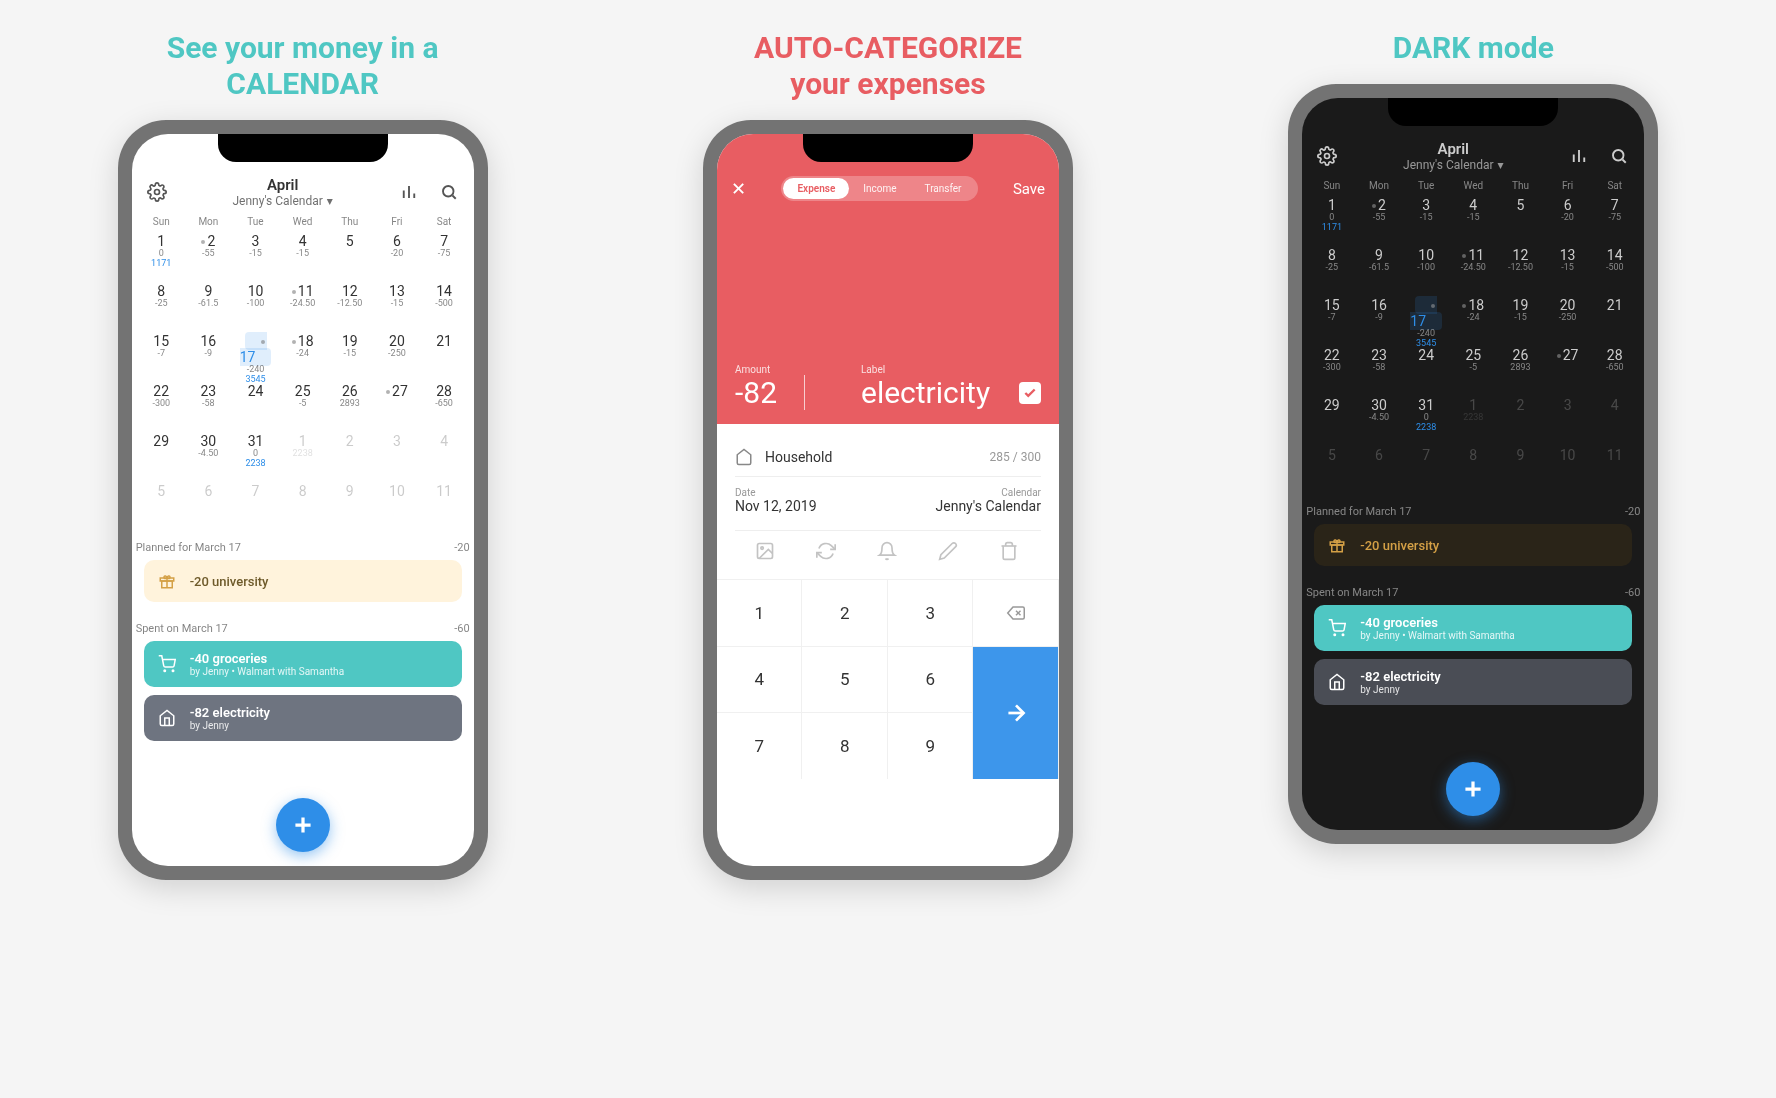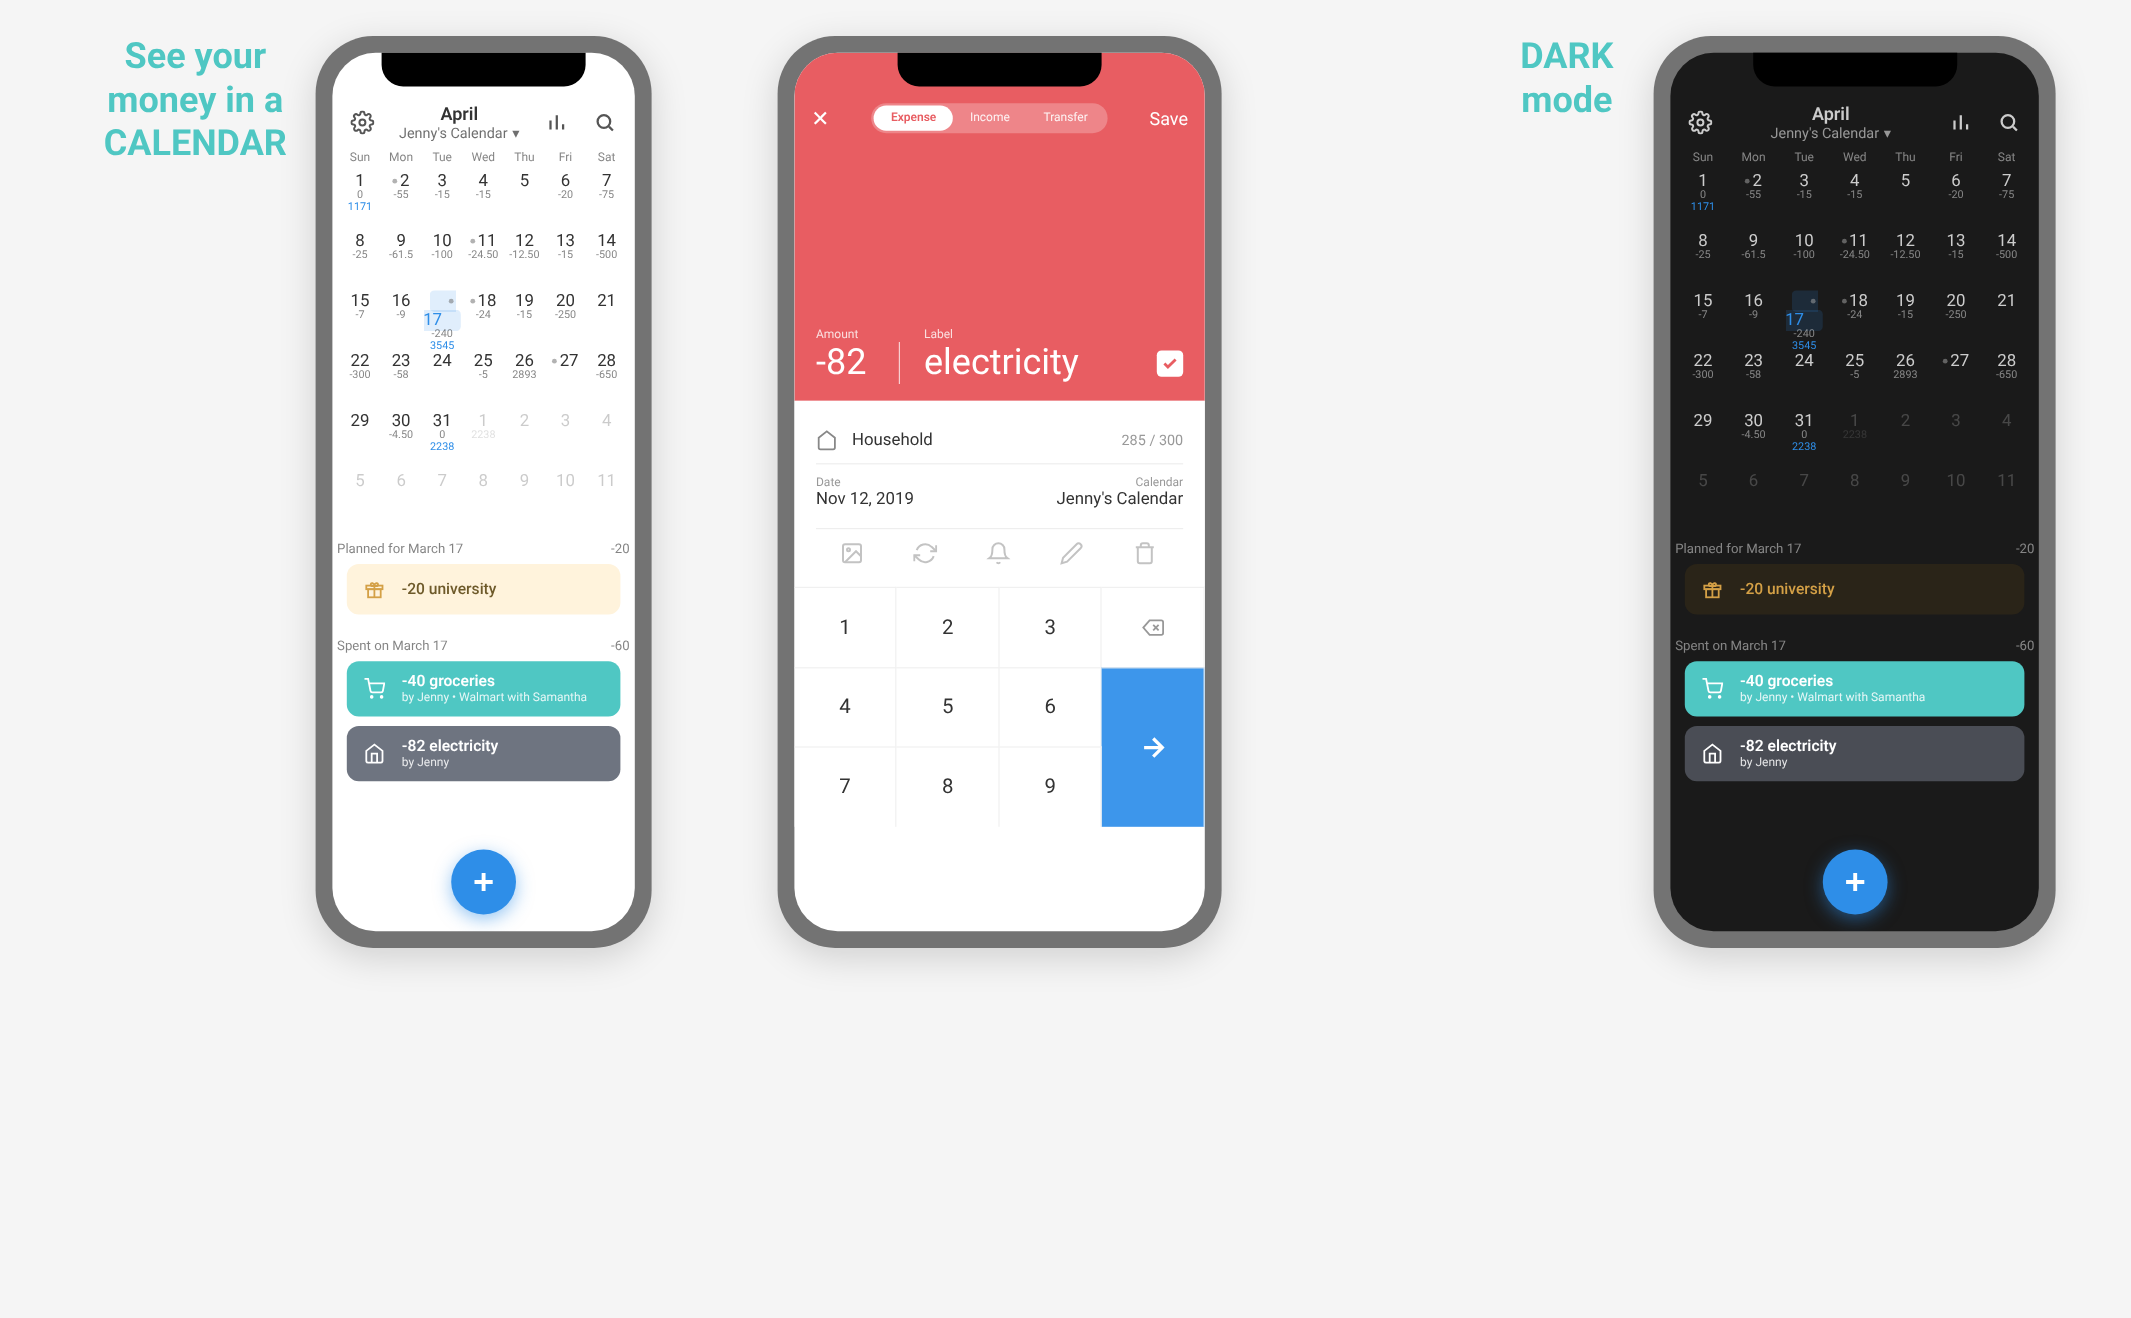--- a/index.html
+++ b/index.html
@@ -1,17 +1,17 @@
 <!DOCTYPE html>
 <html><head>
 <meta charset="utf-8">
 <style>
 * { margin: 0; padding: 0; box-sizing: border-box; font-family: -apple-system, BlinkMacSystemFont, "Segoe UI", Roboto, Helvetica, Arial, sans-serif; }
 body { background: #f5f5f5; width: 1776px; height: 1098px; display: flex; justify-content: space-around; align-items: flex-start; padding: 30px 10px; }
-.panel { width: 480px; display: flex; }
+.panel { width: 480px; display: flex; flex-direction: column; align-items: center; }
 .headline { text-align: center; font-size: 30px; font-weight: 700; margin-bottom: 18px; line-height: 1.2; }
 .headline.teal { color: #4fc7c3; }
 .headline.red { color: #e85d62; }
 .phone { width: 370px; height: 760px; border-radius: 48px; background: #737373; padding: 14px; position: relative; box-shadow: 0 8px 30px rgba(0,0,0,0.15); }
 .notch { position: absolute; top: 14px; left: 50%; transform: translateX(-50%); width: 170px; height: 28px; background: #000; border-radius: 0 0 18px 18px; z-index: 10; }
 .screen { width: 100%; height: 100%; border-radius: 36px; overflow: hidden; position: relative; }
 .screen.light { background: #fff; color: #333; }
 .screen.dark { background: #1a1a1a; color: #ccc; }
 
 
@@ -57,21 +57,21 @@
 .seg { display: flex; background: rgba(255,255,255,0.25); border-radius: 14px; padding: 2px; gap: 0; }
 .seg .opt { font-size: 10px; padding: 5px 14px; border-radius: 12px; color: rgba(255,255,255,0.9); }
 .seg .opt.active { background: #fff; color: #e85d62; font-weight: 600; }
 .save-btn { font-size: 15px; }
 .close-btn { font-size: 18px; }
 .exp-inputs { margin-top: auto; padding: 8px 18px 14px; display: flex; align-items: flex-end; gap: 20px; }
 .exp-col .lbl { font-size: 10px; opacity: 0.8; }
 .exp-col .val { font-size: 30px; font-weight: 400; }
 .exp-col.amount { width: 70px; }
 .exp-col.amount .val { border-right: 1px solid rgba(255,255,255,0.7); padding-right: 6px; }
-.exp-col.label-col { flex: 1; }
+.exp-col.label-col { flex: 1; margin-left: 36px; }
 .check-box { width: 22px; height: 22px; background: #fff; border-radius: 4px; display: flex; align-items: center; justify-content: center; color: #e85d62; margin-bottom: 6px; }
 
 .exp-mid { background: #fff; padding: 14px 18px 6px; }
 .mid-row { display: flex; align-items: center; justify-content: space-between; padding: 10px 0; }
 .mid-row.bordered { border-bottom: 1px solid #eee; }
 .mid-row .left-group { display: flex; align-items: center; gap: 12px; font-size: 14px; color: #333; }
 .mid-row .budget { font-size: 12px; color: #999; }
 .mid-row .field .lbl { font-size: 10px; color: #999; }
 .mid-row .field .val { font-size: 14px; color: #333; }
 
@@ -235,20 +235,23 @@
               <line x1="12" y1="5" x2="12" y2="19"></line>
               <line x1="5" y1="12" x2="19" y2="12"></line>
             </svg>
         </div>
       </div>
     </div>
   </div>
 </div>
 
 <div class="panel">
+  <div class="headline red">
+    <span>AUTO-CATEGORIZE</span><br><span>your expenses</span>
+  </div>
   <div class="phone">
     <div class="notch"></div>
     <div class="screen light">
       <div class="exp-top">
         <div class="exp-bar">
           <div class="close-btn">✕</div>
           <div class="seg">
             <div class="opt active">Expense</div>
             <div class="opt">Income</div>
             <div class="opt">Transfer</div>

